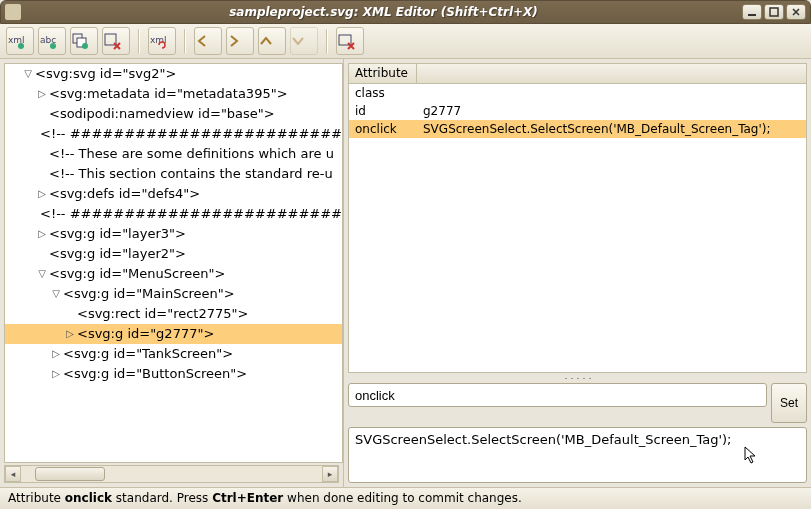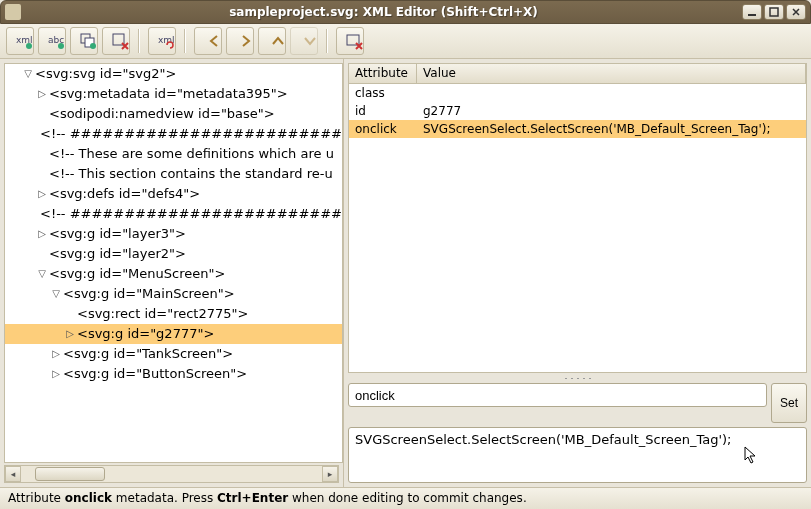--- a/index.html
+++ b/index.html
@@ -1,24 +1,24 @@
 <!DOCTYPE html>
 <html><head>
 <meta charset="utf-8">
 <style>
 * { box-sizing: border-box; margin: 0; padding: 0; }
 body { font-family: "DejaVu Sans", Arial, sans-serif; font-size: 12px; background: #e9e5da; width: 811px; height: 509px; overflow: hidden; }
 
-.titlebar { height: 24px; background: linear-gradient(#7b6a4f,#6d5d44); display: flex; align-items: center; padding: 0 4px; color: #fff; border: 1px solid #5a4d38; border-radius: 6px 6px 0 0; }
+.titlebar { height: 24px; background: linear-gradient(#7b6a4f,#6d5d44); display: flex; align-items: center; padding: 0 4px; color: #fff; border: 1px solid #5a4d38; border-radius: 6px 6px 0 0; font-style: italic; }
 .titlebar .app-icon { width: 16px; height: 16px; margin-right: 6px; background: #d4c9a8; border-radius: 2px; }
 .titlebar .title { flex: 1; text-align: center; font-weight: bold; text-shadow: 1px 1px 1px rgba(0,0,0,.4); }
 .titlebar .win-btn { width: 20px; height: 16px; margin-left: 2px; background: linear-gradient(#f6f3ea,#d9d3c0); border: 1px solid #8a7c5f; border-radius: 3px; display: flex; align-items: center; justify-content: center; font-size: 9px; color: #333; }
 
 .toolbar { height: 35px; background: linear-gradient(#f5f2e8,#e5e0d0); border-bottom: 1px solid #c7bfa8; display: flex; align-items: center; padding: 0 6px; gap: 4px; }
-.tbtn { width: 28px; height: 28px; background: linear-gradient(#faf8f0,#e8e3d3); border: 1px solid #c0b89f; border-radius: 3px; display: flex; align-items: center; justify-content: flex-end; cursor: pointer; }
+.tbtn { width: 28px; height: 28px; background: linear-gradient(#faf8f0,#e8e3d3); border: 1px solid #c0b89f; border-radius: 3px; display: flex; align-items: center; justify-content: flex-start; cursor: pointer; }
 .tbtn.disabled { opacity: .45; cursor: default; }
 .tsep { width: 2px; height: 24px; border-left: 1px solid #c7bfa8; border-right: 1px solid #fff; margin: 0 4px; }
 
 .content { display: flex; height: 428px; }
 .left-pane { width: 344px; display: flex; flex-direction: column; border-right: 1px solid #c7bfa8; }
 .tree { flex: 1; background: #fff; border: 1px solid #c4bda5; margin: 4px 0 0 4px; overflow: hidden; font-size: 13px; line-height: 20px; }
 .tree-row { display: flex; align-items: center; height: 20px; white-space: nowrap; padding-left: 2px; }
 .tree-row.selected { background: #fdce7b; }
 .tw { display: inline-block; width: 14px; text-align: center; font-size: 10px; color: #555; cursor: pointer; }
 .ind { display: inline-block; }
@@ -226,21 +226,20 @@
       <div class="harrowL">◂</div>
       <div class="thumb"></div>
       <div class="harrowR">▸</div>
     </div>
   </div>
 
   <div class="right-pane">
     <div class="attr-table">
       <div class="attr-head">
         <div class="colA">Attribute</div>
-        <div class="colV">Value</div>
       </div>
       <div id="attr-body">
           <div class="attr-row">
             <div class="colA">class</div>
           </div>
           <div class="attr-row">
             <div class="colA">id</div>
             <div class="colV">g2777</div>
           </div>
           <div class="attr-row selected">
@@ -261,14 +260,14 @@
       <span class="cursor-ptr">
         <svg width="14" height="18">
             <path d="M1 1 L1 14 L4 11 L7 17 L9 16 L6 10 L11 10 Z" fill="#fff" stroke="#000" stroke-width="1"></path>
           </svg>
       </span>
     </div>
   </div>
 </div>
 
 <div class="statusbar">
-  <span>Attribute </span><b>onclick</b><span> metadata. Press </span><b>Ctrl+Enter</b><span> when done editing to commit changes.</span>
+  <span>Attribute </span><b>onclick</b><span> standard. Press </span><b>Ctrl+Enter</b><span> when done editing to commit changes.</span>
 </div>
 
 </body></html>

